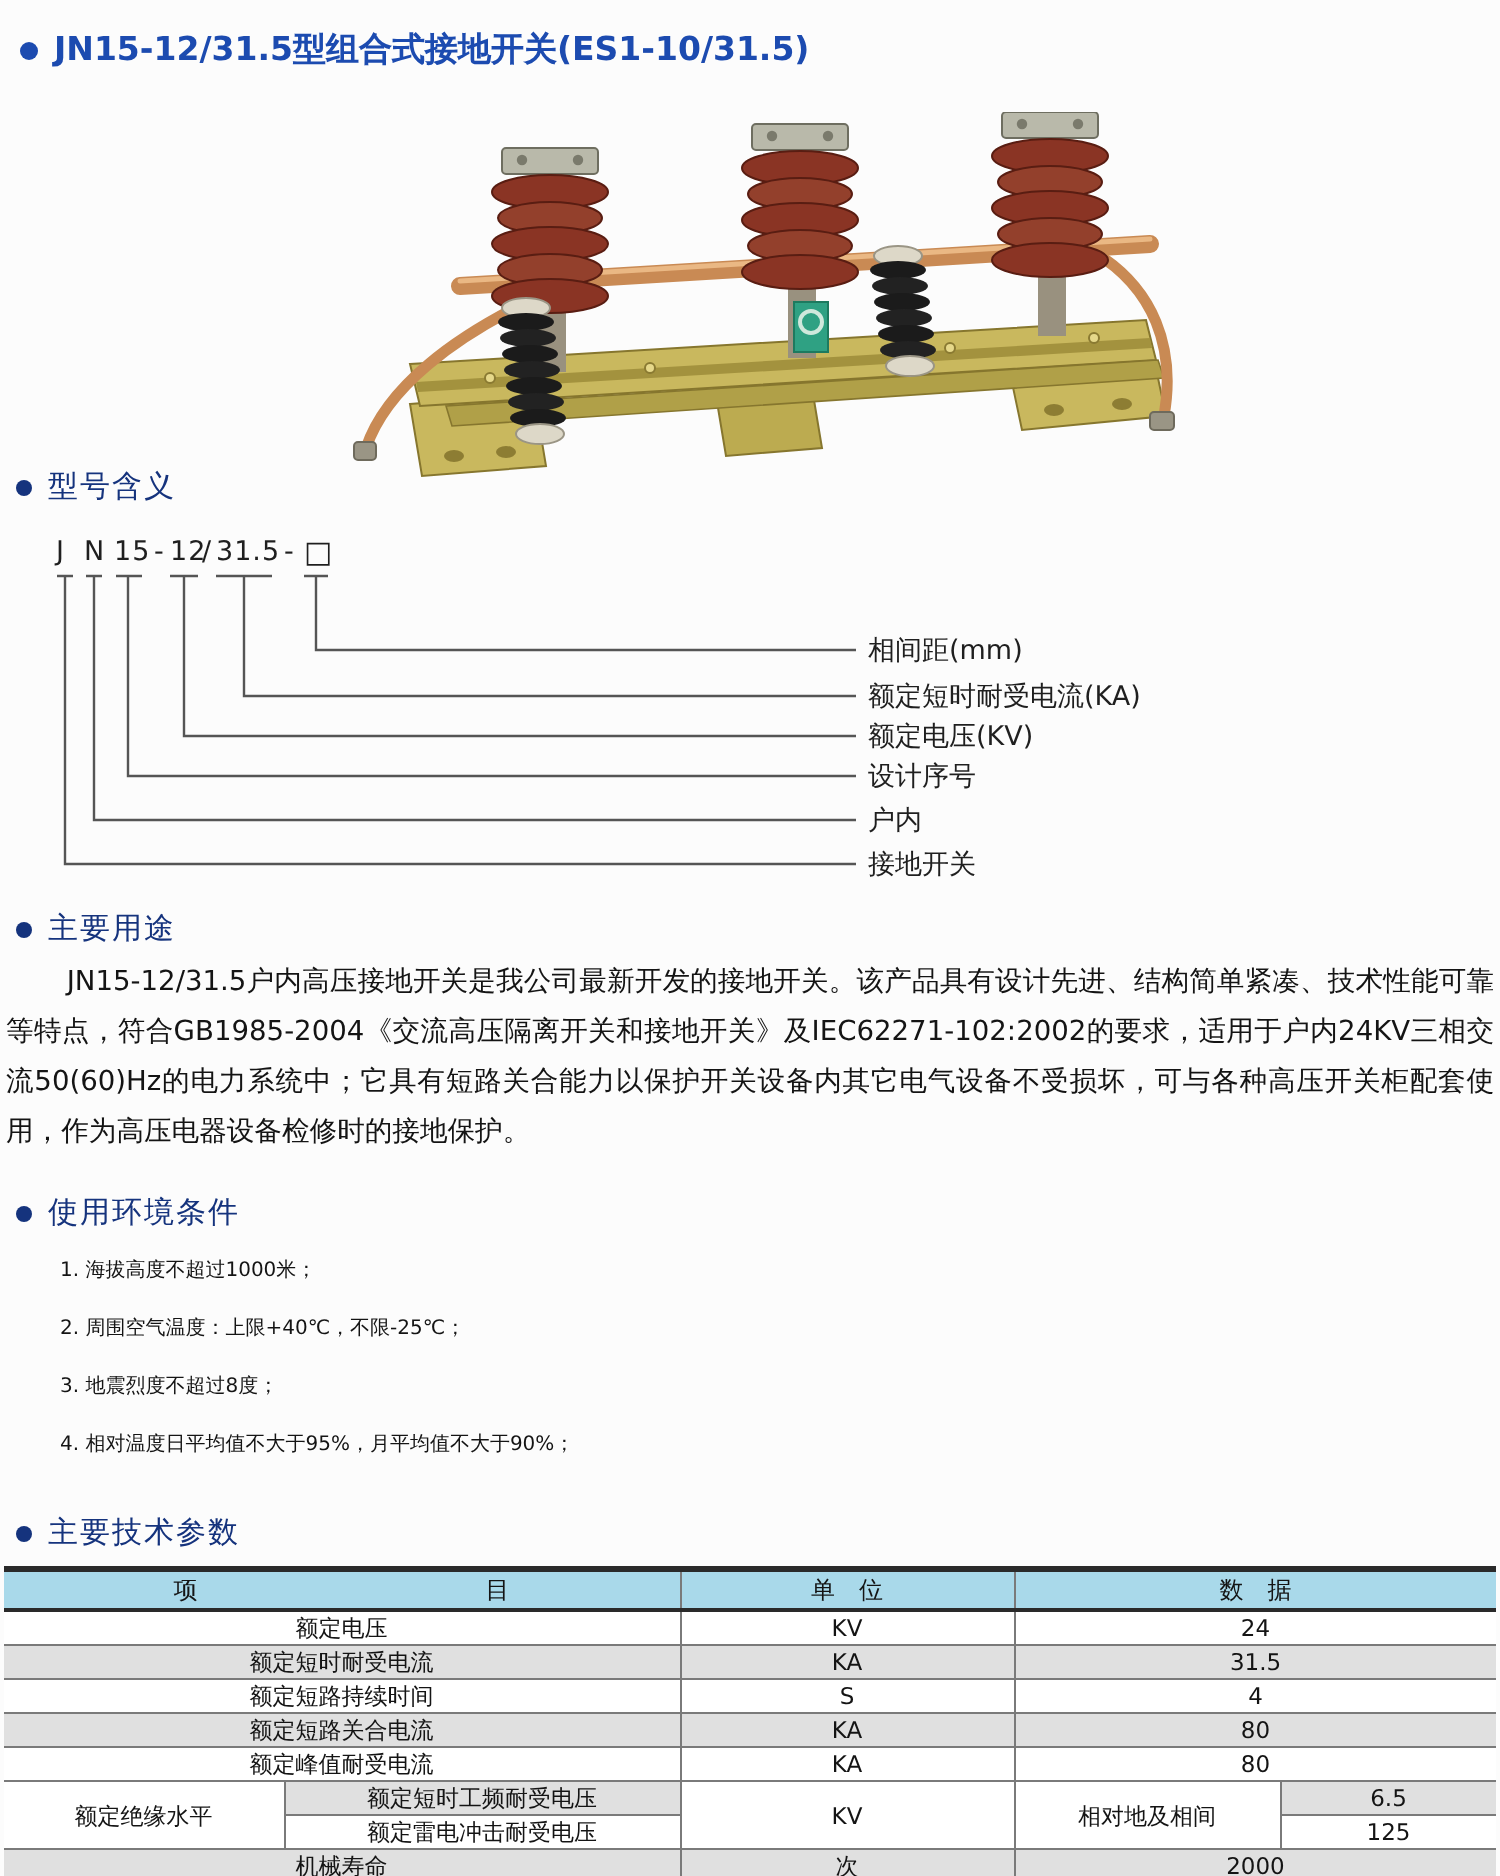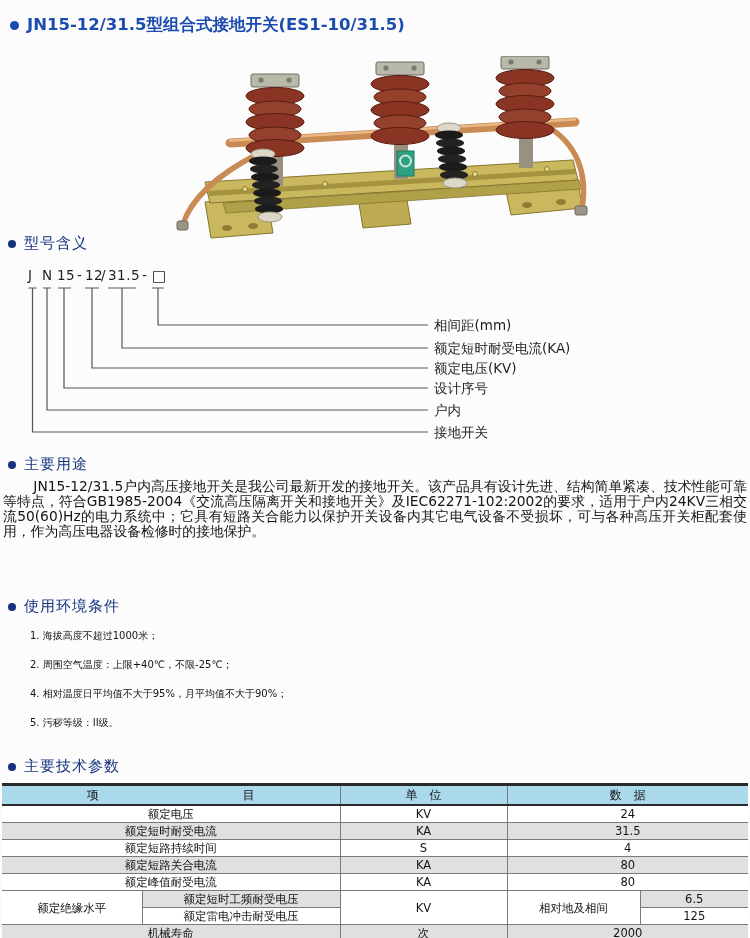--- a/index.html
+++ b/index.html
@@ -22,21 +22,21 @@
   .photo{position:absolute;left:175px;top:56px;width:420px;height:186px;}
   
   .model-diagram{position:absolute;left:0;top:258px;width:750px;height:190px;}
   .model-diagram text{font-family:"DejaVu Sans",sans-serif;fill:#1f1f1f;}
   .model-diagram .code{font-size:13.5px;letter-spacing:0.5px;}
   .model-diagram .lbl{font-size:13.5px;}
   .model-diagram path{stroke:#555;stroke-width:1.2;fill:none;}
   
   .usage-par{
     position:absolute;left:3px;top:479px;width:744px;
-    font-size:13.8px;line-height:15px;text-align:justify;text-indent:2.2em;
+    font-size:13.8px;line-height:25px;text-align:justify;text-indent:2.2em;
   }
   
   .env-list{position:absolute;left:30px;top:621px;margin:0;padding:0;list-style:none;
     font-size:10px;line-height:29px;}
   
   .params{position:absolute;left:2px;top:783px;width:746px;
     border-collapse:collapse;font-size:11.5px;text-align:center;
     border-top:3px solid #2a2a2a;border-bottom:2px solid #555;}
   .params th,.params td{border:1px solid #7a7a7a;padding:0;height:16px;line-height:16px;
     font-weight:normal;white-space:nowrap;}
@@ -194,22 +194,22 @@
 </div>
 <div class="usage-par">JN15-12/31.5户内高压接地开关是我公司最新开发的接地开关。该产品具有设计先进、结构简单紧凑、技术性能可靠等特点，符合GB1985-2004《交流高压隔离开关和接地开关》及IEC62271-102:2002的要求，适用于户内24KV三相交流50(60)Hz的电力系统中；它具有短路关合能力以保护开关设备内其它电气设备不受损坏，可与各种高压开关柜配套使用，作为高压电器设备检修时的接地保护。</div>
 
 <div class="heading" style="top:597px;">
   <span class="dot"></span>
   <span class="txt">使用环境条件</span>
 </div>
 <ul class="env-list">
   <li>1. 海拔高度不超过1000米；</li>
   <li>2. 周围空气温度：上限+40℃，不限-25℃；</li>
+  <li>3. 地震烈度不超过8度；</li>
   <li>4. 相对温度日平均值不大于95%，月平均值不大于90%；</li>
-  <li>5. 污秽等级：II级。</li>
 </ul>
 
 <div class="heading" style="top:757px;">
   <span class="dot"></span>
   <span class="txt">主要技术参数</span>
 </div>
 
 <table class="params">
   <colgroup>
     <col style="width:140px">

